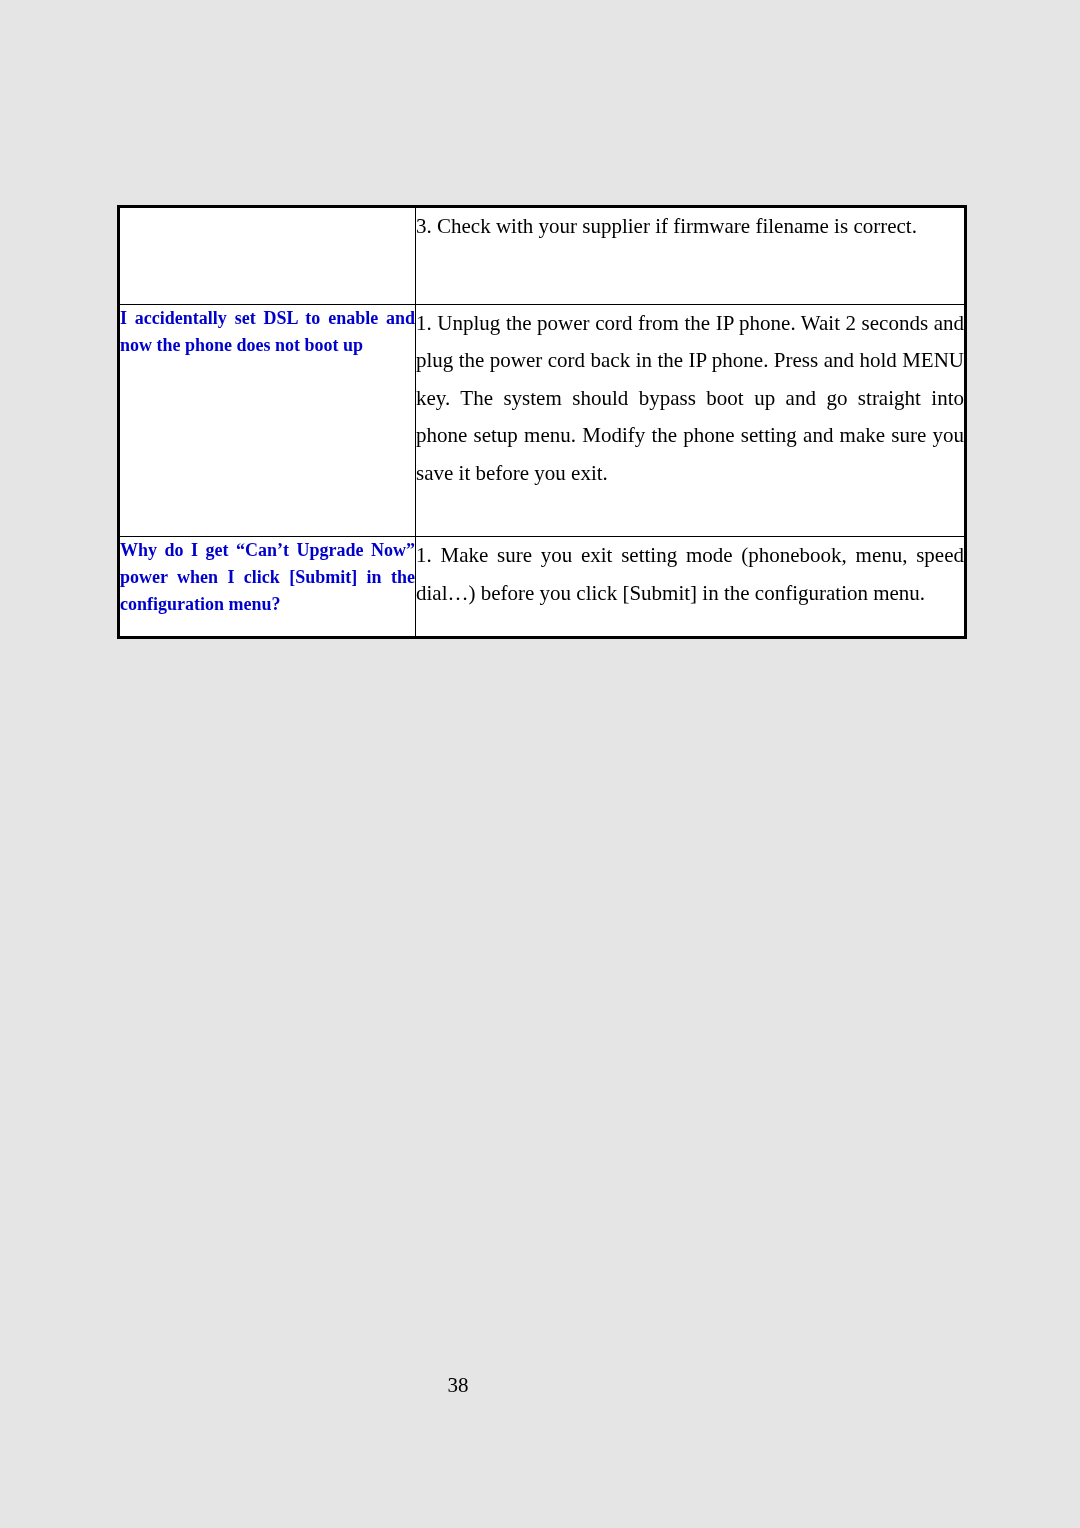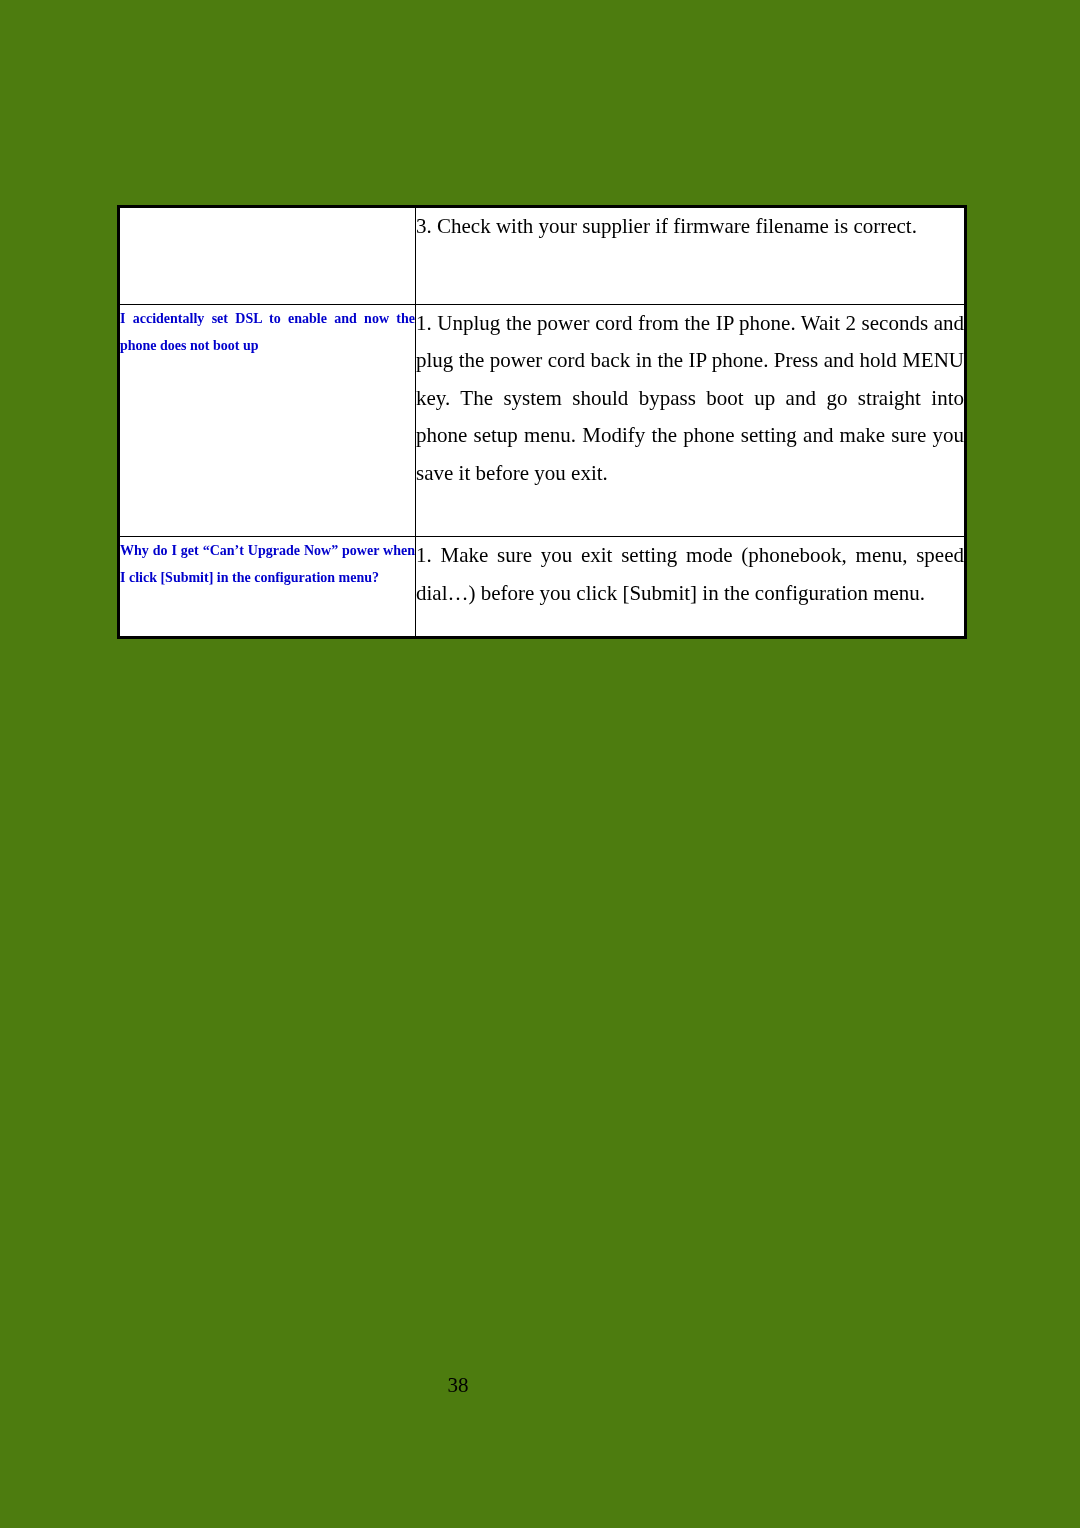--- a/index.html
+++ b/index.html
@@ -12,21 +12,21 @@
     height: 1528px;
     position: relative;
     font-family: "Liberation Serif", "DejaVu Serif", serif;
     color: #000000;
     overflow: hidden;
   }
 
   .page {
     position: absolute;
     inset: 0;
-    background: #4d7c0f;
+    background: #e5e5e5;
   }
 
   
   .faq-table {
     position: absolute;
     left: 117px;
     top: 205px;
     width: 847px;
     border-collapse: collapse;
     table-layout: fixed;
@@ -45,21 +45,21 @@
   .q-cell {
     padding: 10px 8px 12px 9px;
   }
   .a-cell {
     padding: 10px 10px 12px 12px;
   }
 
   .q-text {
     color: #0000CC;
     font-weight: bold;
-    font-size: 14px;
+    font-size: 18px;
     line-height: 27px;
     text-align: justify;
     text-align-last: left;
     margin: 0;
     hyphens: none;
   }
 
   .a-text {
     color: #000000;
     font-size: 21px;

